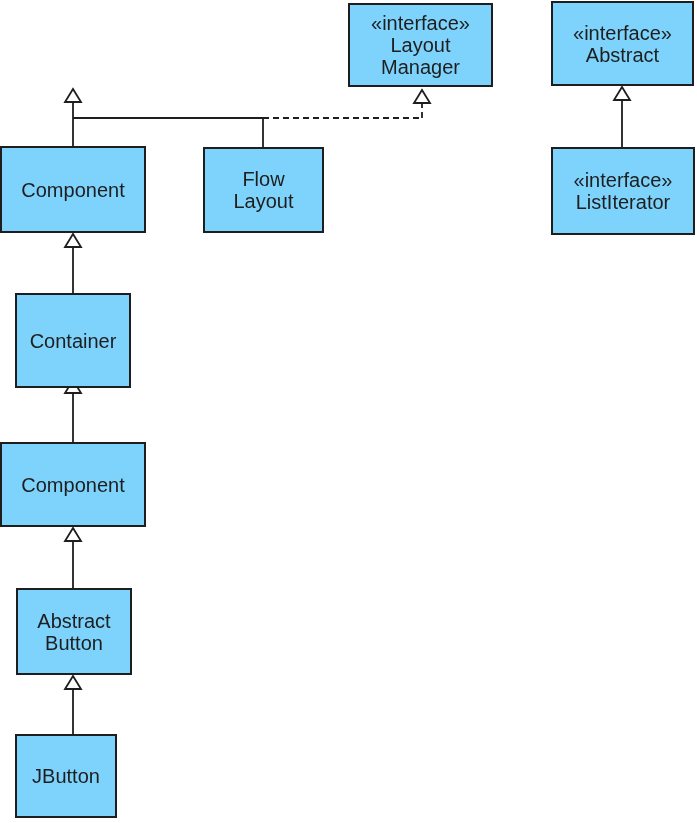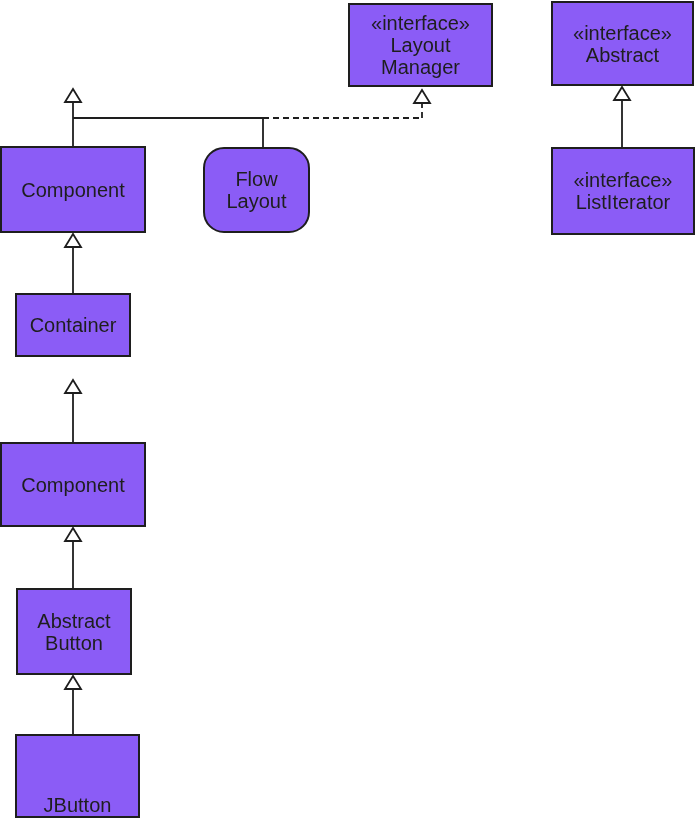--- a/index.html
+++ b/index.html
@@ -18,21 +18,21 @@
   #connector-layer {
     position: absolute;
     left: 0;
     top: 0;
     width: 697px;
     height: 823px;
   }
   .node {
     position: absolute;
     box-sizing: border-box;
-    background: #8b5cf6;
+    background: #7dd3fc;
     border: 2px solid #1e1e1e;
     display: flex;
     flex-direction: column;
     justify-content: center;
     align-items: center;
     text-align: center;
     color: #1e1e1e;
     font-size: 20px;
     line-height: 22px;
   }
@@ -89,40 +89,40 @@
 
   <div class="node" style="left:551px; top:1px; width:143px; height:85px;">
     <span>«interface»</span>
     <span>Abstract</span>
   </div>
 
   <div class="node" style="left:0px; top:146px; width:146px; height:87px;text-align:right;">
     <span>Component</span>
   </div>
 
-  <div class="node" style="left:203px; top:147px; width:107px; height:86px;border-radius:21px;">
+  <div class="node" style="left:203px; top:147px; width:121px; height:86px;">
     <span>Flow</span>
     <span>Layout</span>
   </div>
 
   <div class="node" style="left:551px; top:147px; width:144px; height:88px;">
     <span>«interface»</span>
     <span>ListIterator</span>
   </div>
 
-  <div class="node" style="left:15px; top:293px; width:116px; height:64px;">
+  <div class="node" style="left:15px; top:293px; width:116px; height:95px;">
     <span>Container</span>
   </div>
 
   <div class="node" style="left:0px; top:442px; width:146px; height:85px;">
     <span>Component</span>
   </div>
 
   <div class="node" style="left:16px; top:588px; width:116px; height:87px;">
     <span>Abstract</span>
     <span>Button</span>
   </div>
 
-  <div class="node" style="left:15px; top:734px; width:125px; height:84px;justify-content:flex-end;">
+  <div class="node" style="left:15px; top:734px; width:102px; height:84px;">
     <span>JButton</span>
   </div>
 
 </div>
 
 </body></html>

